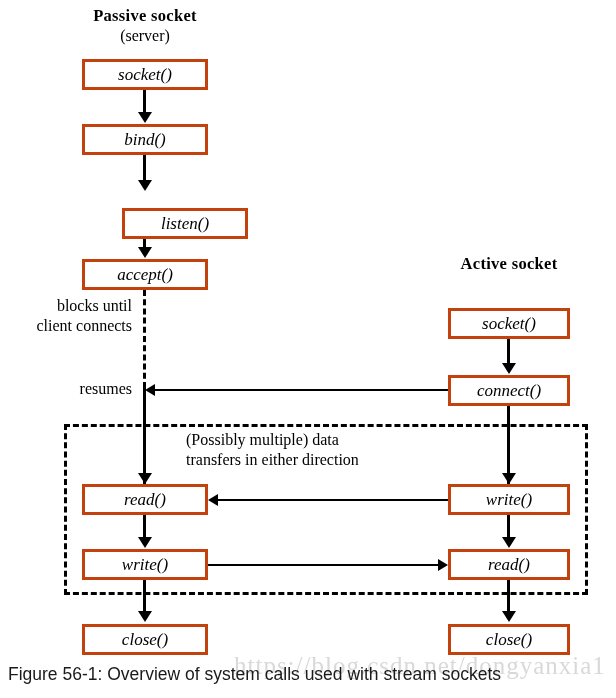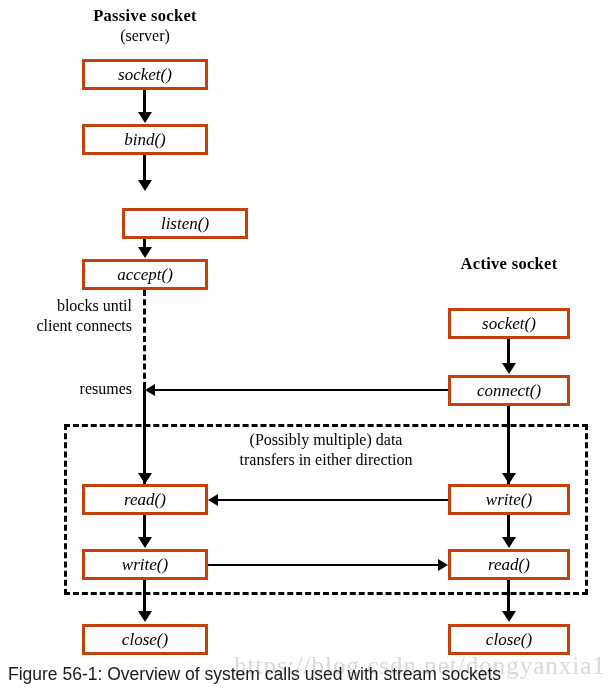--- a/index.html
+++ b/index.html
@@ -103,21 +103,21 @@
   .note {
     position: absolute;
     font-family: "Liberation Serif", "DejaVu Serif", serif;
     font-size: 16px;
     color: #000;
     line-height: 1.28;
     white-space: pre-line;
     z-index: 5;
   }
   .note-right { text-align: right; }
-  .note-center { text-align: center; }
+  .note-center { text-align: left; }
 
   
   .dashed-region {
     position: absolute;
     box-sizing: border-box;
     border: 3px dashed #000;
     background: transparent;
     z-index: 1;
   }
 

